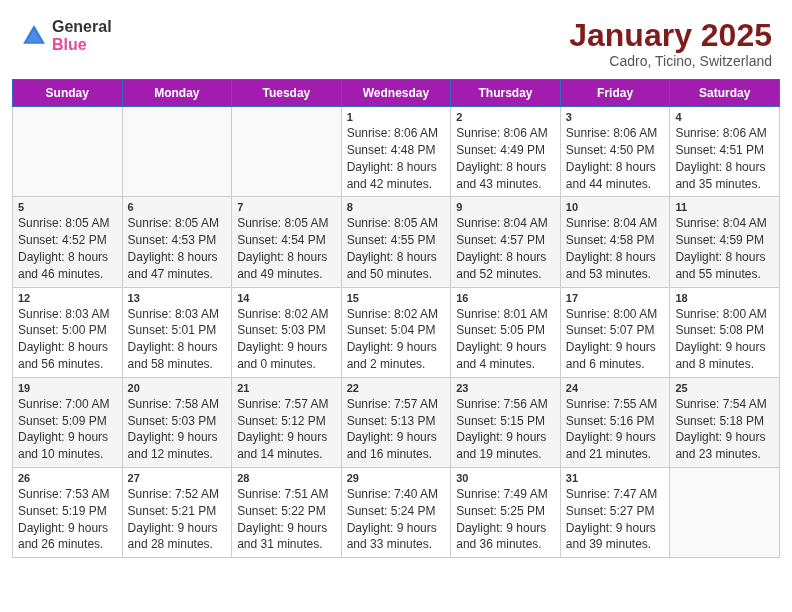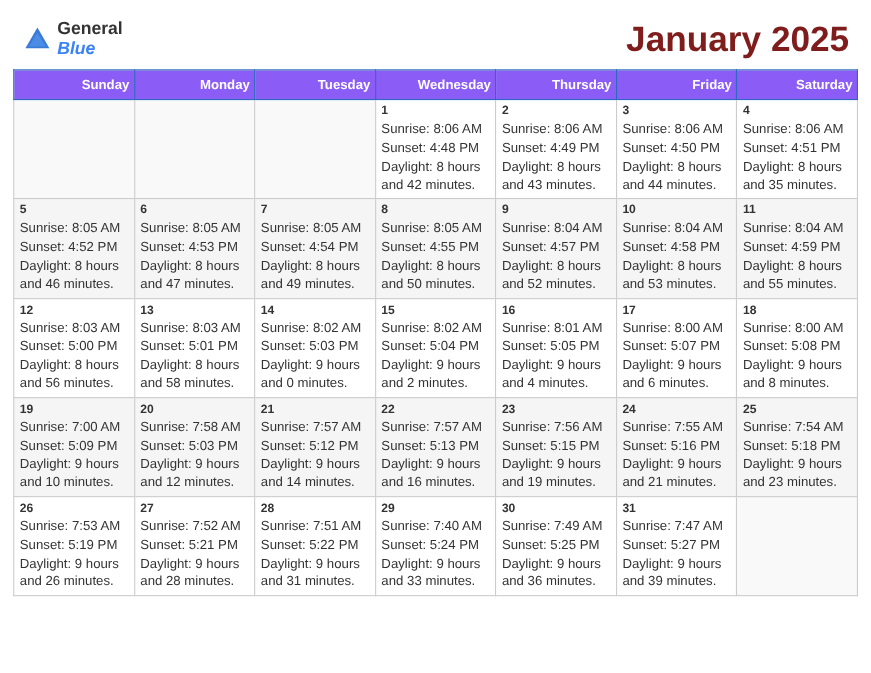--- a/index.html
+++ b/index.html
@@ -35,22 +35,21 @@
       line-height: 1.1;
     }
     .logo-general {
       font-size: 16px;
       font-weight: bold;
       color: #333;
     }
     .logo-blue {
       font-size: 16px;
       font-weight: bold;
-      color: #3b82f6;
-      font-style: italic;
+      color: #ec4899;
     }
     .logo-icon {
       width: 28px;
       height: 28px;
     }
     .title-block {
       text-align: right;
     }
     .calendar-title {
       font-size: 32px;
@@ -65,26 +64,26 @@
     .calendar-container {
       padding: 0 12px 12px 12px;
       flex: 1;
     }
     table {
       width: 100%;
       border-collapse: collapse;
       table-layout: fixed;
     }
     thead th {
-      background: #8b5cf6;
+      background: #a21caf;
       color: #fff;
       font-size: 12px;
       font-weight: bold;
       padding: 6px 4px;
-      text-align: right;
+      text-align: center;
       border: 1px solid #2d6abf;
     }
     tbody td {
       border: 1px solid #ccc;
       vertical-align: top;
       padding: 4px 5px;
       font-size: 10px;
       color: #333;
       height: 85px;
       background: #fff;
@@ -117,20 +116,21 @@
         <polygon points="18,4 32,28 4,28" fill="#3a7bd5"></polygon>
         <polygon points="18,10 28,26 8,26" fill="#5b9ef7" opacity="0.5"></polygon>
       </svg>
       <div class="logo-text">
         <span class="logo-general">General</span>
         <span class="logo-blue">Blue</span>
       </div>
     </div>
     <div class="title-block">
       <div class="calendar-title">January 2025</div>
+      <div class="calendar-subtitle">Cadro, Ticino, Switzerland</div>
     </div>
   </div>
   <div class="calendar-container">
     <table>
       <thead>
         <tr>
         <th>Sunday</th>
             <th>Monday</th>
             <th>Tuesday</th>
             <th>Wednesday</th>

